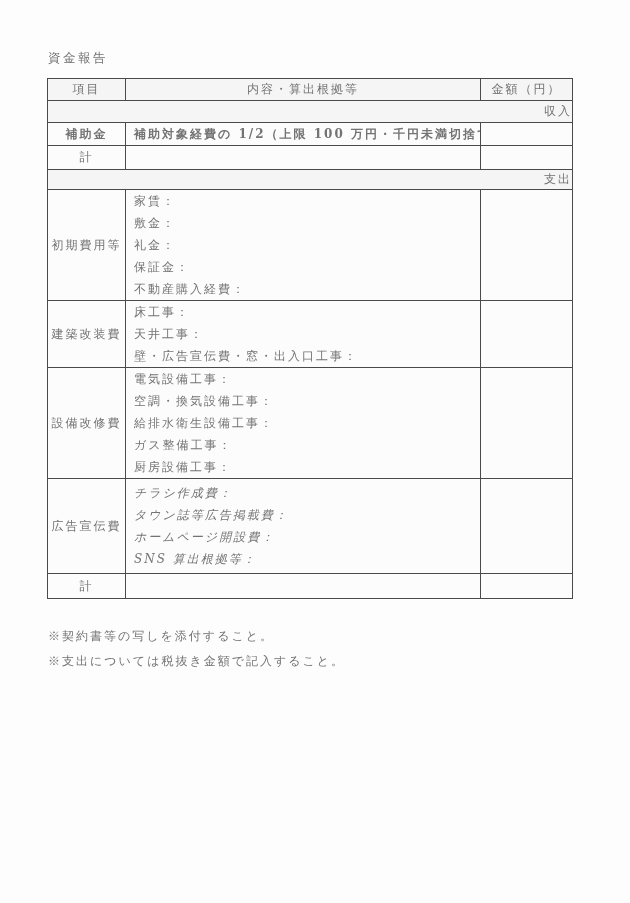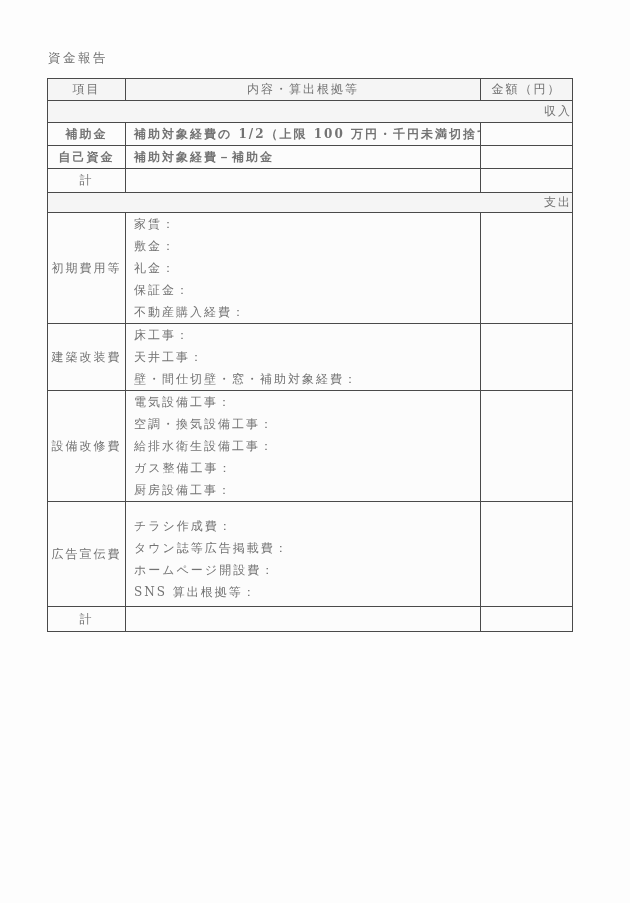--- a/index.html
+++ b/index.html
@@ -45,21 +45,21 @@
   tr.section-row td { height: 22px; text-align: right; background: #f5f5f5; }
   tr.section-row.expense td { height: 20px; }
   td.item-cell { text-align: center; }
   td.content-cell { text-align: left; padding-left: 8px; letter-spacing: 1.5px; white-space: nowrap; }
   td.amount-cell { background: #fcfcfc; }
   tr.income-row td { height: 23px; font-weight: bold; }
   tr.total-row td { height: 24px; }
   tr.total-row.expense td { height: 25px; }
   td.total-amount { border: 2px solid #000000; }
   td.lines-cell { padding: 0 0 0 8px; letter-spacing: 1.5px; }
-  tr.exp-pad td.lines-cell { padding-top: 13px; padding-bottom: 3px; }
+  tr.exp-pad td.lines-cell { padding-top: 3px; padding-bottom: 3px; font-style: italic; }
   .cell-line { height: 22px; line-height: 22px; white-space: nowrap; }
   .notes {
     position: absolute;
     left: 48px;
     top: 624px;
     font-size: 12px;
     letter-spacing: 2px;
   }
   .note-line { line-height: 25px; white-space: nowrap; }
 </style>
@@ -87,25 +87,20 @@
     <tr class="section-row">
       <td colspan="3">収入</td>
     </tr>
 
     <tr class="income-row">
       <td class="item-cell">補助金</td>
       <td class="content-cell">補助対象経費の 1/2（上限 100 万円・千円未満切捨て）</td>
       <td class="amount-cell"></td>
     </tr>
 
-    <tr class="income-row">
-      <td class="item-cell">自己資金</td>
-      <td class="content-cell">補助対象経費－補助金</td>
-      <td class="amount-cell"></td>
-    </tr>
 
     <tr class="total-row">
       <td class="item-cell">計</td>
       <td class="content-cell"></td>
       <td class="amount-cell total-amount"></td>
     </tr>
 
     <tr class="section-row expense">
       <td colspan="3">支出</td>
     </tr>
@@ -120,21 +115,21 @@
         <div class="cell-line">不動産購入経費：</div>
       </td>
       <td class="amount-cell"></td>
     </tr>
 
     <tr>
       <td class="item-cell">建築改装費</td>
       <td class="lines-cell">
         <div class="cell-line">床工事：</div>
         <div class="cell-line">天井工事：</div>
-        <div class="cell-line">壁・間仕切壁・窓・補助対象経費：</div>
+        <div class="cell-line">壁・広告宣伝費・窓・出入口工事：</div>
       </td>
       <td class="amount-cell"></td>
     </tr>
 
     <tr>
       <td class="item-cell">設備改修費</td>
       <td class="lines-cell">
         <div class="cell-line">電気設備工事：</div>
         <div class="cell-line">空調・換気設備工事：</div>
         <div class="cell-line">給排水衛生設備工事：</div>
@@ -157,15 +152,17 @@
 
     <tr class="total-row expense">
       <td class="item-cell">計</td>
       <td class="content-cell"></td>
       <td class="amount-cell total-amount"></td>
     </tr>
   </tbody>
     </table>
 
   <div class="notes">
+    <div class="note-line">※契約書等の写しを添付すること。</div>
+    <div class="note-line">※支出については税抜き金額で記入すること。</div>
   </div>
 
 </div>
 
 </body></html>

